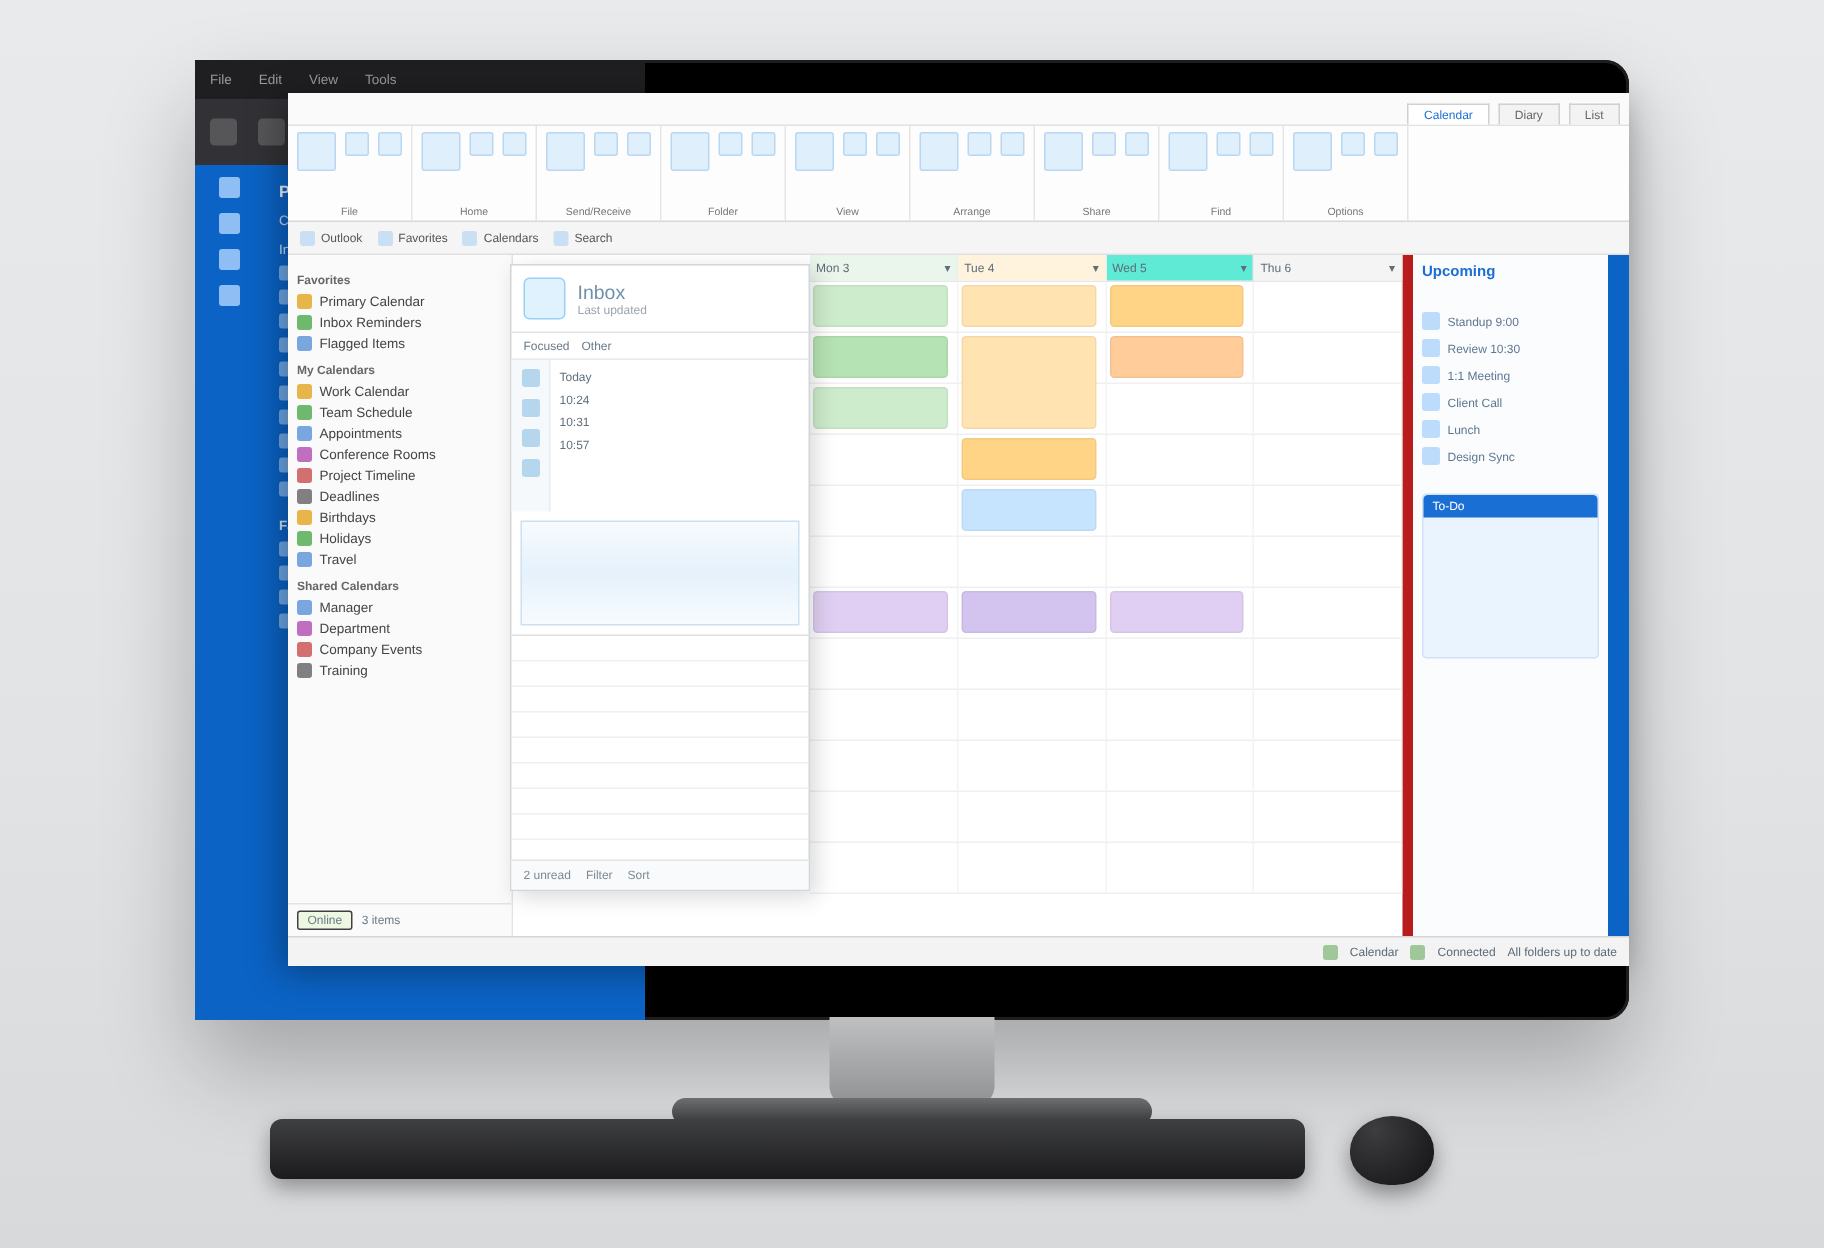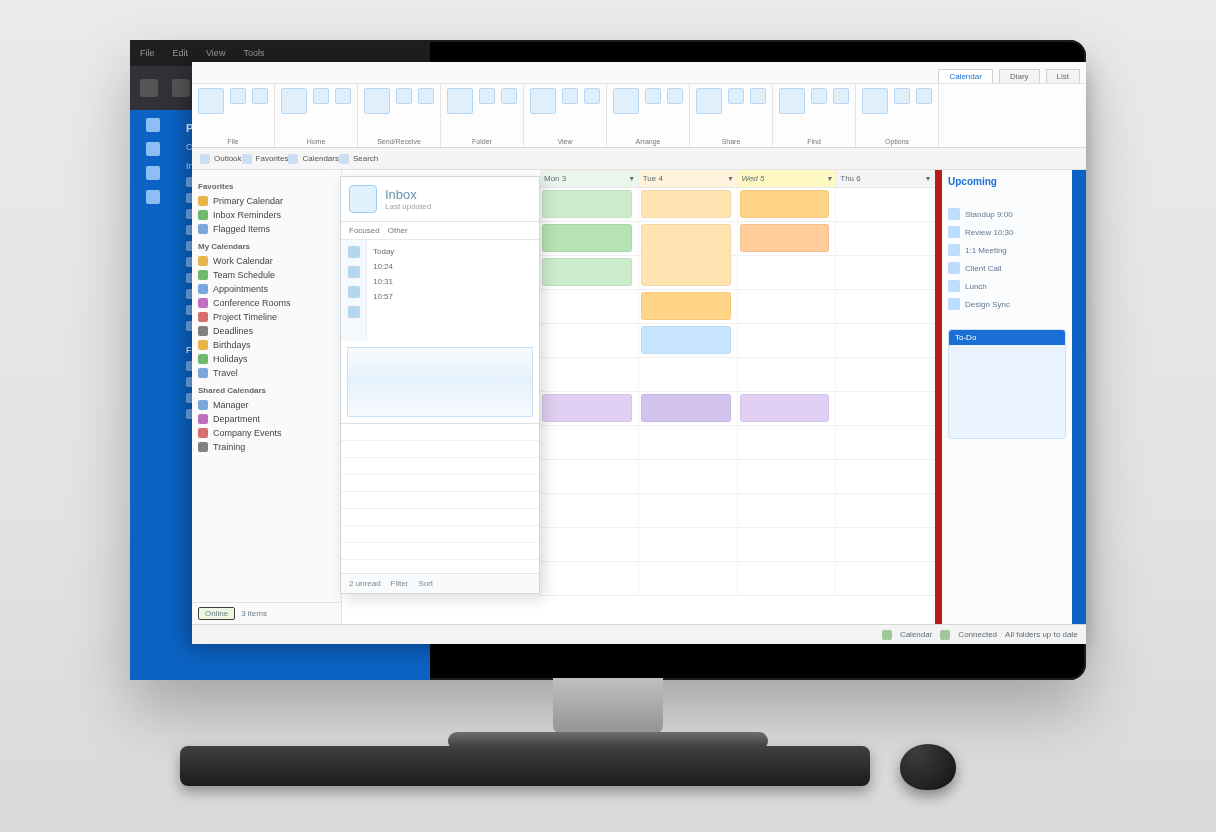--- a/index.html
+++ b/index.html
@@ -91,21 +91,21 @@
     display:flex; flex-direction:column; justify-content:space-between;
     min-width:52px;
   }
   .rg-icons { display:flex; gap:6px; flex-wrap:wrap; }
   .rg-icon  { width:16px;height:16px;background:#dfeffc;border:1px solid #b9d7f2;border-radius:2px; }
   .rg-icon.big { width:26px;height:26px; }
   .rg-label { font-size:7px; color:#777; text-align:center; }
   
   .toolbar2 {
     height:22px; background:#f5f5f5; border-bottom:1px solid #e0e0e0;
-    display:flex; align-items:center; padding:0 8px; font-size:8px; color:#555;
+    display:flex; align-items:center; gap:10px; padding:0 8px; font-size:8px; color:#555;
   }
   .tb2-item { display:flex; align-items:center; gap:4px; }
   .tb2-ic   { width:10px;height:10px;background:#cadff4;border-radius:2px; }
   
   .app-body { flex:1; display:flex; min-height:0; }
   
   .nav {
     width:150px; background:#fafafa; border-right:1px solid #e3e3e3;
     padding:6px 6px 4px; overflow:hidden;
   }
@@ -154,21 +154,21 @@
     border-right:7px solid #b91c1c;
   }
   .cal-headrow {
     height:18px; display:flex; border-bottom:1px solid #e6e6e6;
     font-size:8px; color:#5f6d78;
   }
   .cal-headcell { flex:1; border-right:1px solid #ededed; padding:2px 4px;
                   display:flex; align-items:center; justify-content:space-between;}
   .cal-headcell:nth-child(1){background:#eaf6ec;}
   .cal-headcell:nth-child(2){background:#fff3dd;}
-  .cal-headcell:nth-child(3){background:#fef9c3;font-style:italic;}
+  .cal-headcell:nth-child(3){background:#5eead4;}
   .cal-headcell:nth-child(4){background:#f4f4f4;gap:44px;}
   .cal-grid { position:absolute; left:0; right:0; top:18px; bottom:0; }
   .cal-row  { height:34px; border-bottom:1px solid #f0f0f0; display:flex; }
   .cal-cell { flex:1; border-right:1px solid #f3f3f3; position:relative; }
   .evt {
     position:absolute; left:2px; right:6px; border-radius:3px;
     font-size:7px; color:#5a5a5a; padding:2px 4px; overflow:hidden;
     box-shadow:0 0 0 1px rgba(0,0,0,.05) inset;
   }
   .evt.green  { background:#cdeccb; }

